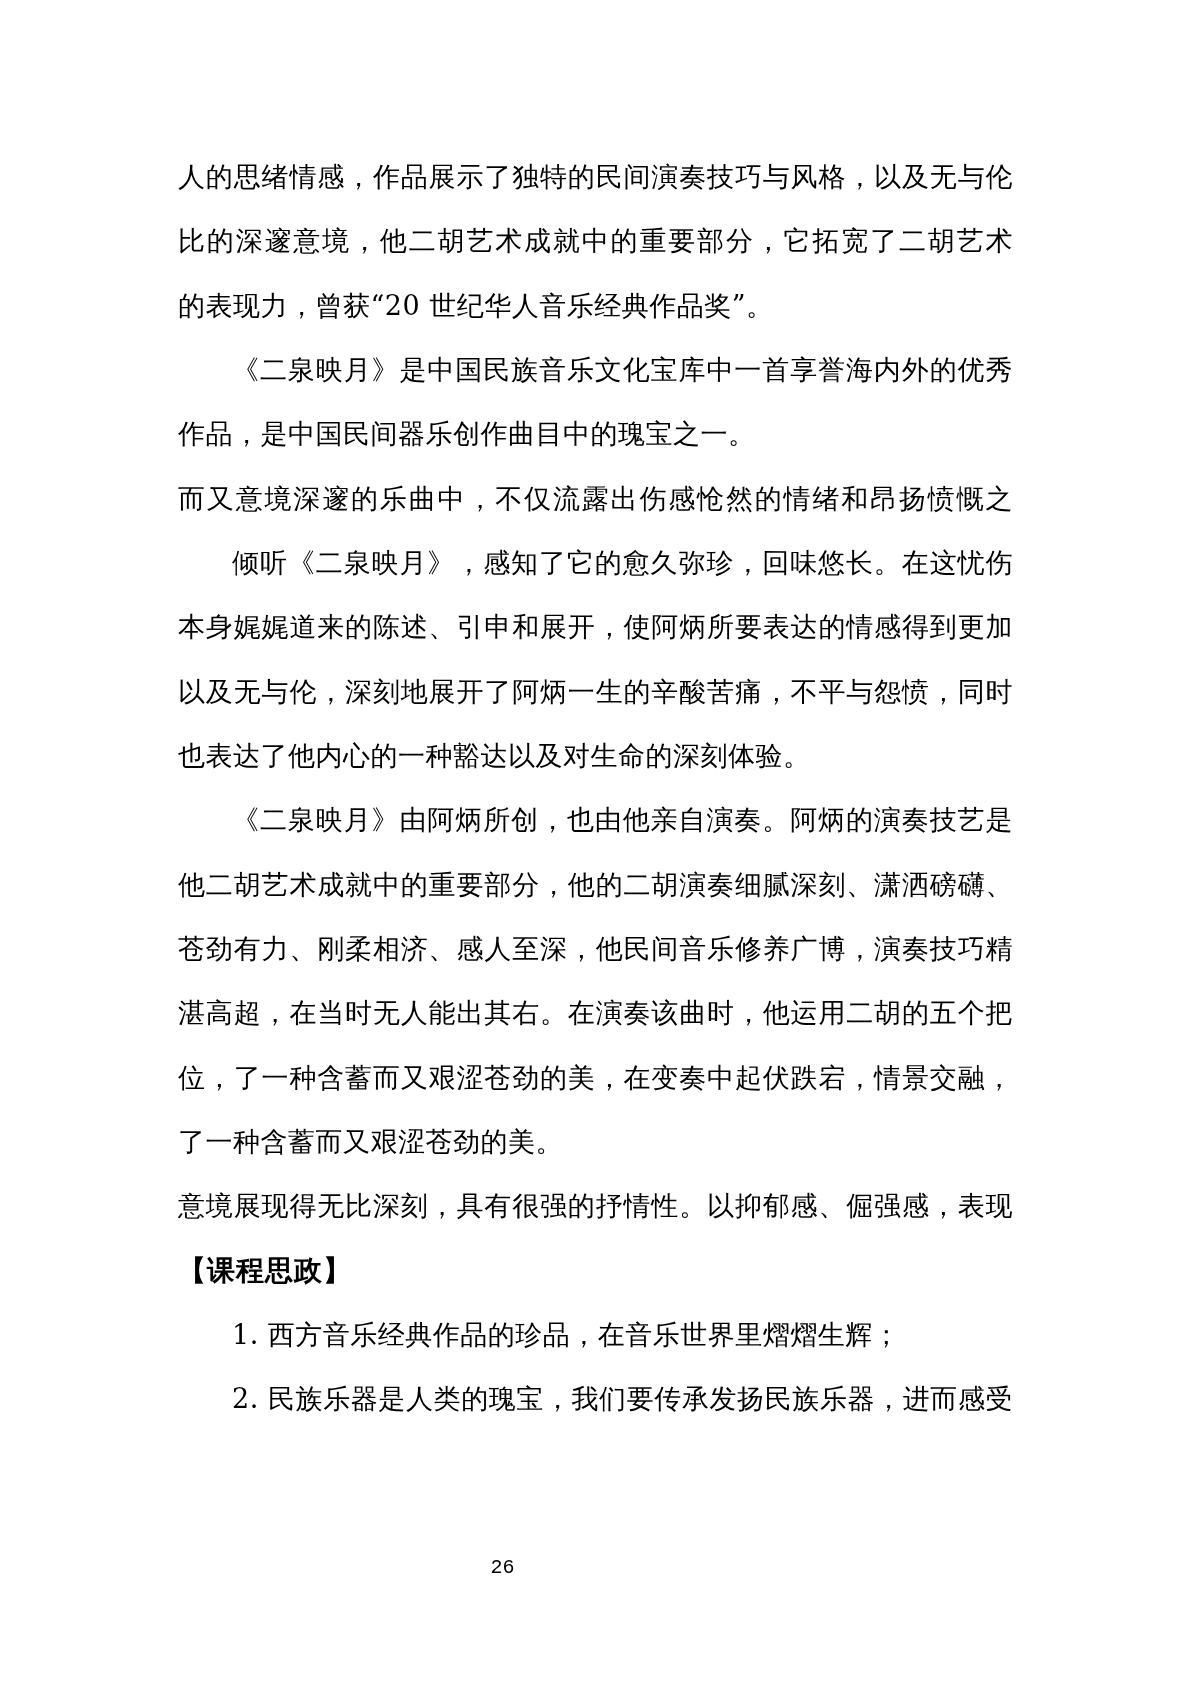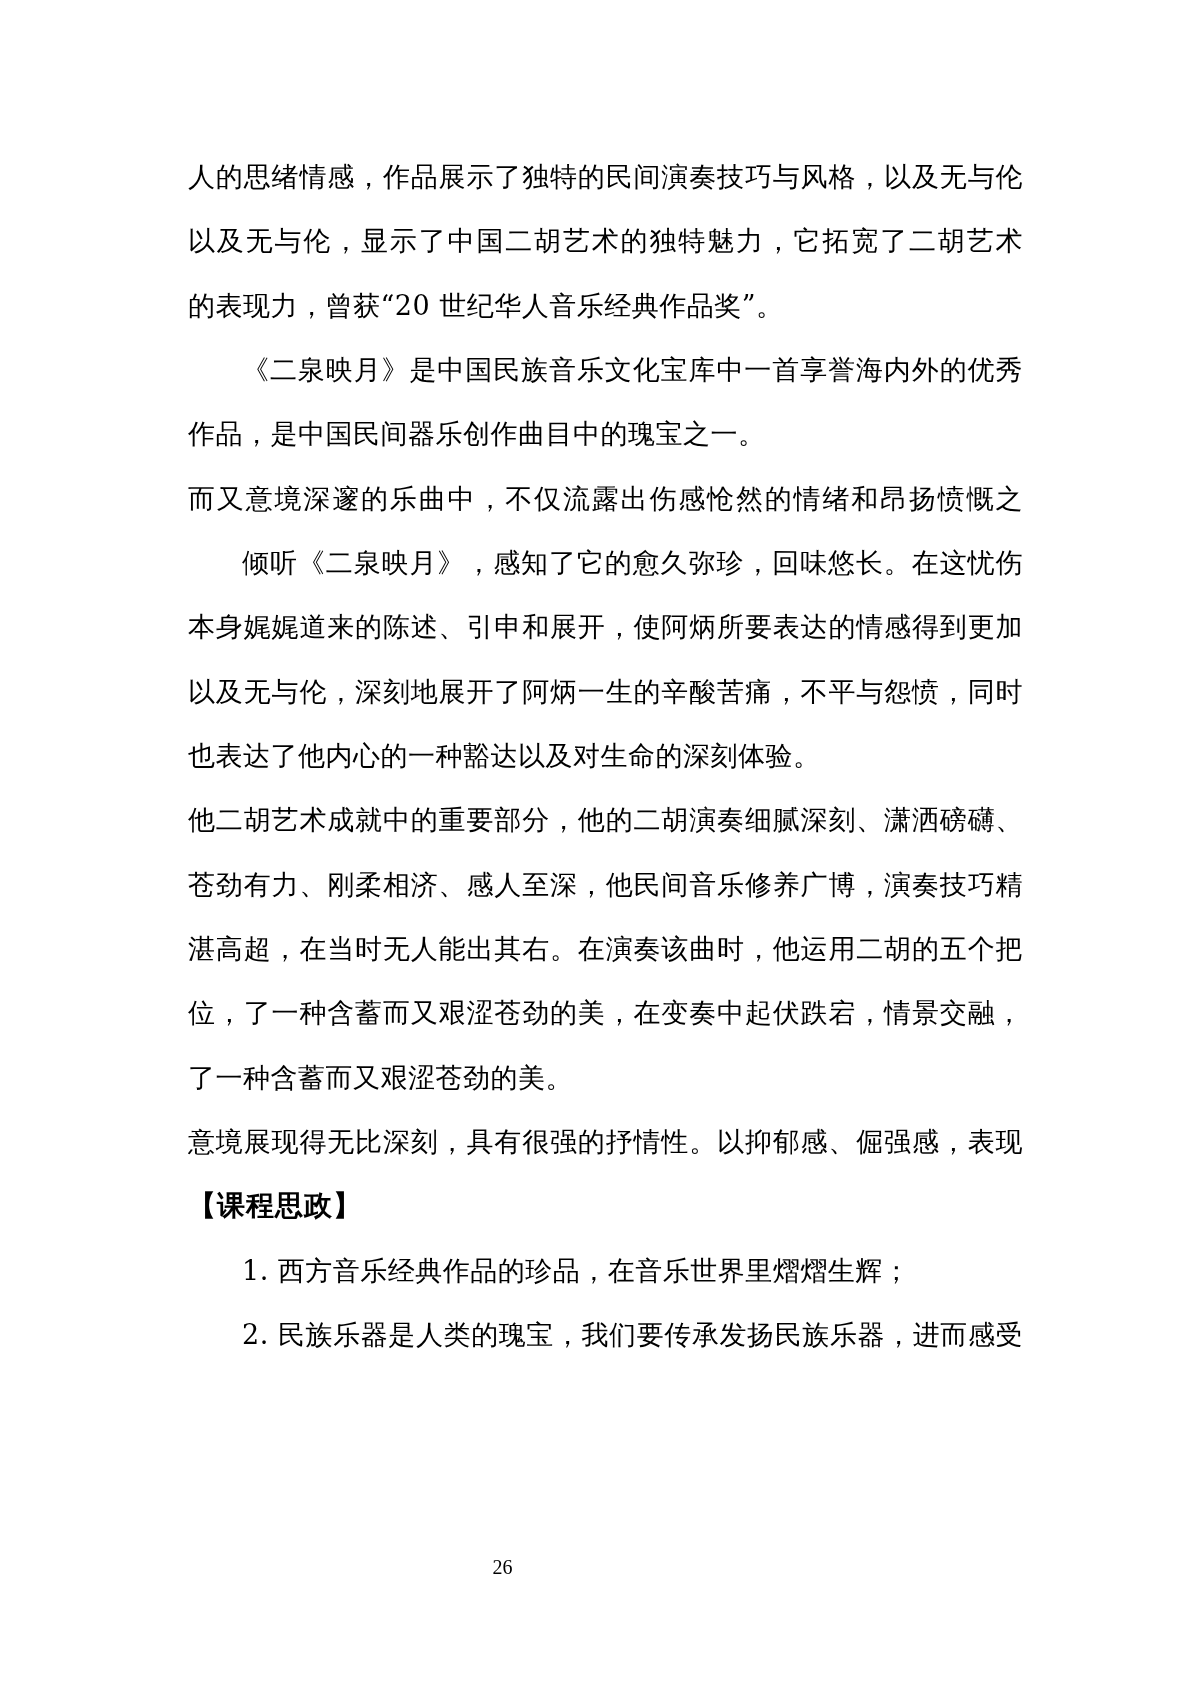--- a/index.html
+++ b/index.html
@@ -11,21 +11,21 @@
     position: relative;
     width: 1191px;
     height: 1684px;
     background: #ffffff;
     overflow: hidden;
     font-family: "DejaVu Serif", serif;
     color: #000000;
   }
   .text-column {
     position: absolute;
-    left: 188px;
+    left: 178px;
     top: 145px;
     width: 835px;
   }
   .line {
     font-size: 27px;
     line-height: 64.33px;
     height: 64.33px;
     overflow: hidden;
     text-align: left;
     white-space: normal;
@@ -45,39 +45,40 @@
     letter-spacing: 1px;
     font-family: "DejaVu Sans", sans-serif;
   }
   .page-number {
     position: absolute;
     left: 0;
     top: 1556px;
     width: 1005px;
     text-align: center;
     font-size: 20px;
-    font-family: Liberation Serif, serif;
+    font-family: Liberation Mono, monospace;
     color: #000000;
   }
 </style>
 </head>
 <body>
 
 <div class="page">
   <div class="text-column">
       <div class="line fill">人的思绪情感，作品展示了独特的民间演奏技巧与风格，以及无与伦</div>
-      <div class="line fill">以及无与伦，显示了中国二胡艺术的独特魅力，它拓宽了二胡艺术</div>
+      <div class="line fill">比的深邃意境，他二胡艺术成就中的重要部分，它拓宽了二胡艺术</div>
       <div class="line">的表现力，曾获“20 世纪华人音乐经典作品奖”。</div>
       <div class="line indent fill">《二泉映月》是中国民族音乐文化宝库中一首享誉海内外的优秀</div>
       <div class="line">作品，是中国民间器乐创作曲目中的瑰宝之一。</div>
       <div class="line fill">而又意境深邃的乐曲中，不仅流露出伤感怆然的情绪和昂扬愤慨之</div>
       <div class="line indent fill">倾听《二泉映月》，感知了它的愈久弥珍，回味悠长。在这忧伤</div>
       <div class="line fill">本身娓娓道来的陈述、引申和展开，使阿炳所要表达的情感得到更加</div>
       <div class="line fill">以及无与伦，深刻地展开了阿炳一生的辛酸苦痛，不平与怨愤，同时</div>
       <div class="line">也表达了他内心的一种豁达以及对生命的深刻体验。</div>
+      <div class="line indent fill">《二泉映月》由阿炳所创，也由他亲自演奏。阿炳的演奏技艺是</div>
       <div class="line fill">他二胡艺术成就中的重要部分，他的二胡演奏细腻深刻、潇洒磅礴、</div>
       <div class="line fill">苍劲有力、刚柔相济、感人至深，他民间音乐修养广博，演奏技巧精</div>
       <div class="line fill">湛高超，在当时无人能出其右。在演奏该曲时，他运用二胡的五个把</div>
       <div class="line fill">位，了一种含蓄而又艰涩苍劲的美，在变奏中起伏跌宕，情景交融，将</div>
       <div class="line">了一种含蓄而又艰涩苍劲的美。</div>
       <div class="line fill">意境展现得无比深刻，具有很强的抒情性。以抑郁感、倔强感，表现</div>
       <div class="line heading">【课程思政】</div>
       <div class="line indent">1. 西方音乐经典作品的珍品，在音乐世界里熠熠生辉；</div>
       <div class="line indent fill">2. 民族乐器是人类的瑰宝，我们要传承发扬民族乐器，进而感受</div>
     </div>

